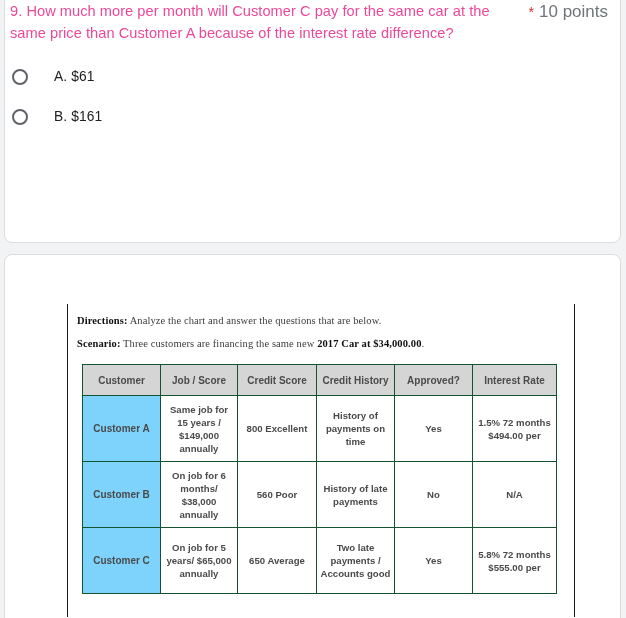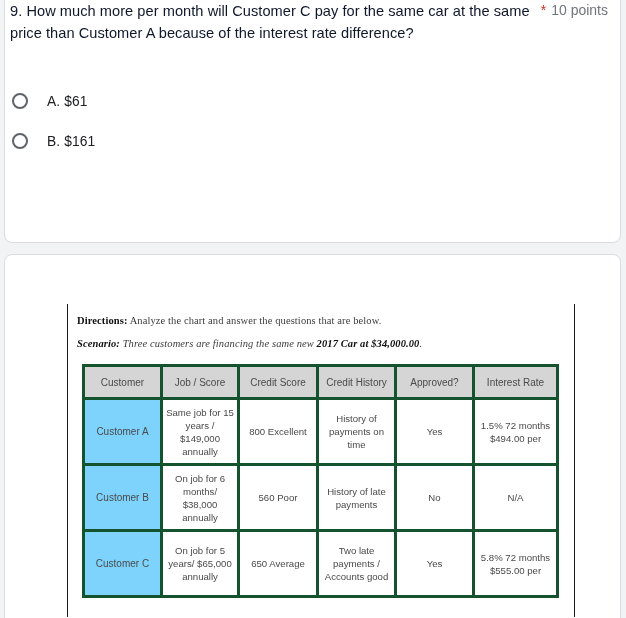--- a/index.html
+++ b/index.html
@@ -35,50 +35,51 @@
   }
   .q-header {
     display: flex;
     align-items: flex-start;
     padding: 0 12px 0 5px;
   }
   .q-text {
     flex: 1 1 auto;
     font-size: 14.6px;
     line-height: 21.5px;
-    color: #0f172a;
+    color: #ec4899;
     letter-spacing: 0.05px;
     padding-right: 10px;
   }
   .q-points {
     flex: 0 0 auto;
     display: flex;
     align-items: baseline;
     gap: 5px;
     padding-top: 1px;
     white-space: nowrap;
   }
   .req-star {
     color: #d93025;
     font-size: 14px;
     line-height: 14px;
   }
   .points-label {
     color: #70757a;
-    font-size: 14px;
+    font-size: 17px;
   }
 
   .options {
     margin-top: 25px;
     padding-left: 7px;
   }
   .option-row {
     display: flex;
-    align-items: flex-end;
+    align-items: flex-start;
     height: 40px;
+    gap: 7px;
   }
   .radio {
     flex: 0 0 auto;
     width: 16px;
     height: 16px;
     border: 2px solid #5f6368;
     border-radius: 50%;
     box-sizing: border-box;
     margin-right: 19px;
   }
@@ -122,43 +123,43 @@
 
   .directions, .scenario {
     position: absolute;
     left: 15px;
     font-size: 10.5px;
     color: #3c3c3c;
     white-space: nowrap;
     letter-spacing: 0.1px;
   }
   .directions { top: 11px; }
-  .scenario   { top: 34px; font-style: italic; }
+  .scenario   { top: 34px; }
   .directions b, .scenario b {
     color: #111111;
     margin-top: 32px;
   }
 
   
   .chart-table {
     position: absolute;
     left: 20px;
     top: 60px;
     width: 474px;
     border-collapse: collapse;
     table-layout: fixed;
     font-family: "Liberation Sans", sans-serif;
   }
   .chart-table th,
   .chart-table td {
-    border: 3px solid #14532d;
+    border: 1px solid #14532d;
     text-align: center;
     vertical-align: middle;
     color: #4a4a4a;
-    font-weight: normal;
+    font-weight: bold;
     padding: 2px 3px;
     line-height: 13px;
     font-size: 9.6px;
   }
   .chart-table thead th {
     background: #d5d5d5;
     height: 26px;
     color: #4a4a4a;
     font-size: 10px;
   }

